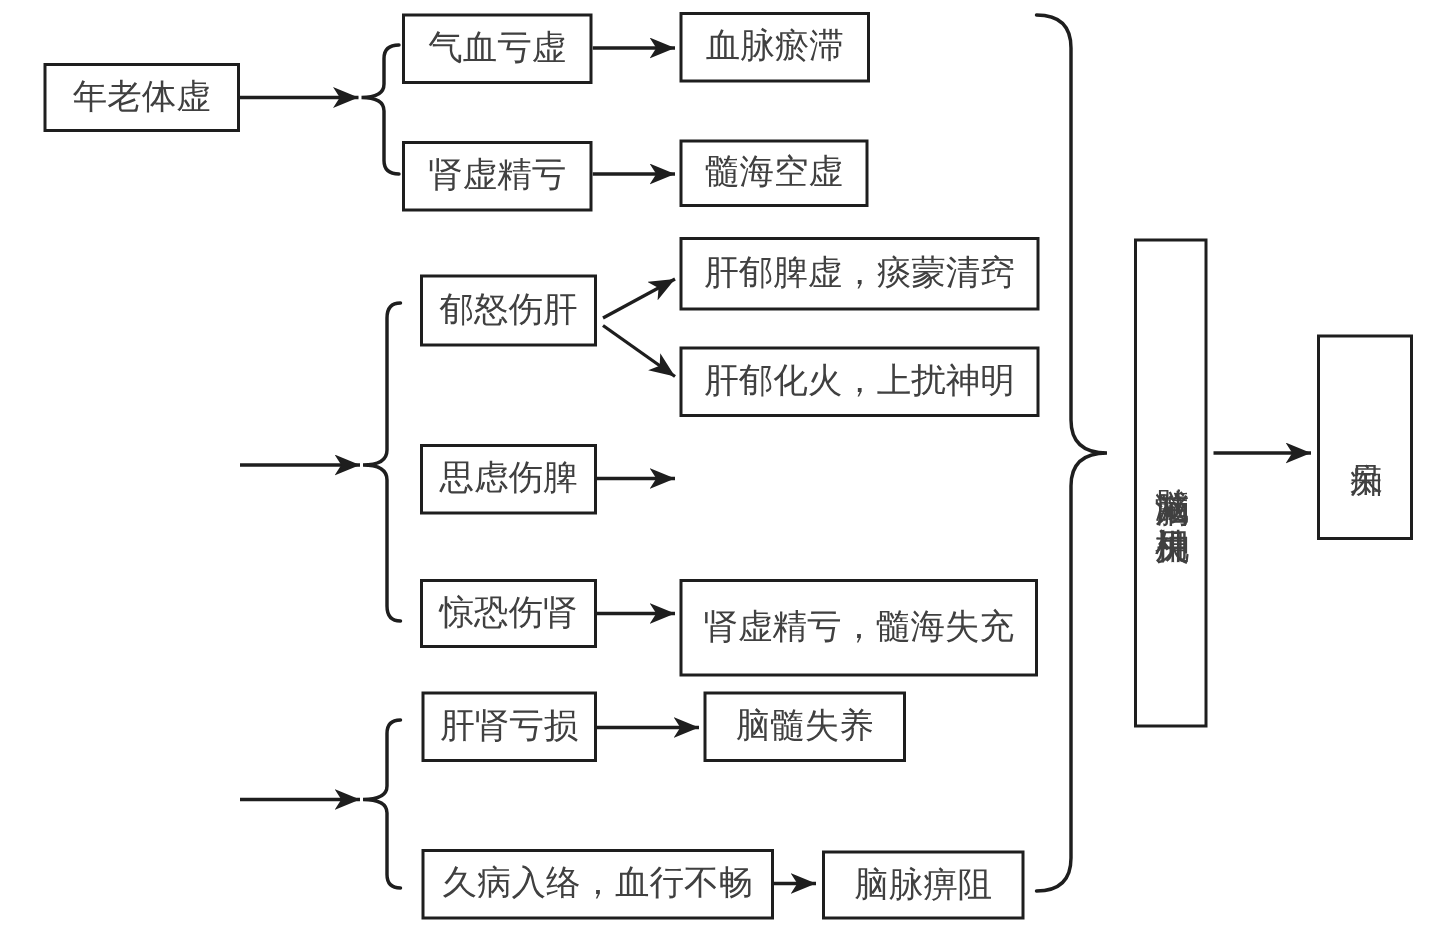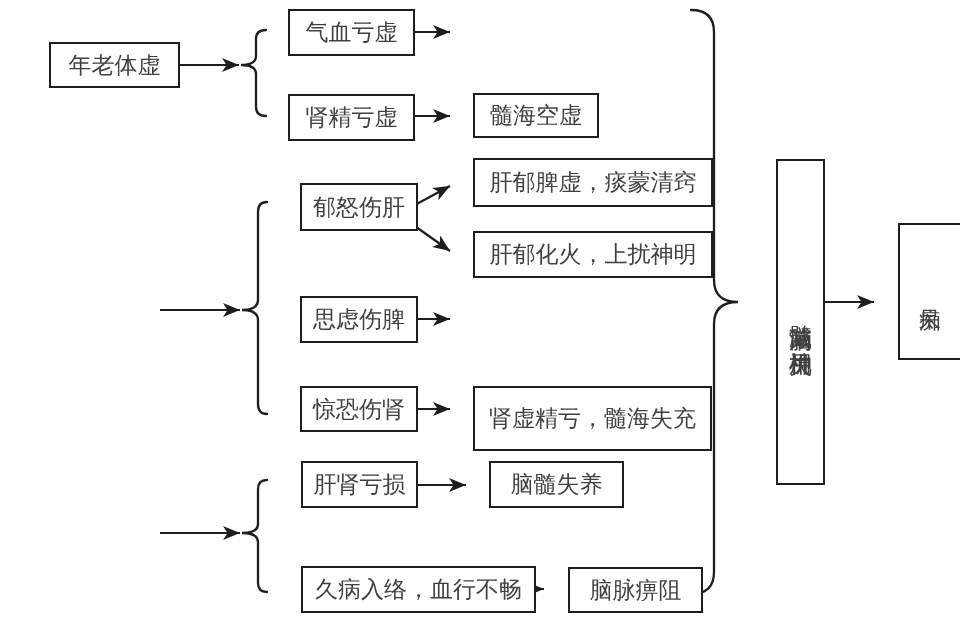--- a/index.html
+++ b/index.html
@@ -23,21 +23,20 @@
     box-sizing:border-box;
     border:2.5px solid var(--line);
     background:var(--bg);
     display:flex;
     align-items:center;
     justify-content:center;
     font-size:23px;
     color:var(--text);
     white-space:nowrap;
     line-height:1;
-    margin-left:20px;
   }
   .vbox{
     flex-direction:column;
     gap:22px;
   }
   .vtext{
     writing-mode:vertical-rl;
     text-orientation:upright;
     letter-spacing:1px;
   }
@@ -77,22 +76,25 @@
       <path d="M691,10 Q714,10 714,32 L714,280 Q714,302 738,302 Q714,302 714,324 L714,572 Q714,594 691,594"></path>
     </g>
   </svg>
 
   <div class="box" style="left:29px;top:42px;width:131px;height:46px">
     <span>年老体虚</span>
   </div>
   <div class="box" style="left:268px;top:9px;width:127px;height:47px">
     <span>气血亏虚</span>
   </div>
+  <div class="box" style="left:453px;top:8px;width:127px;height:47px">
+    <span>血脉瘀滞</span>
+  </div>
   <div class="box" style="left:268px;top:94px;width:127px;height:47px">
-    <span>肾精亏虚</span>
+    <span>肾虚精亏</span>
   </div>
   <div class="box" style="left:453px;top:93px;width:126px;height:45px">
     <span>髓海空虚</span>
   </div>
 
   <div class="box" style="left:280px;top:183px;width:118px;height:48px">
     <span>郁怒伤肝</span>
   </div>
   <div class="box" style="left:453px;top:158px;width:240px;height:49px">
     <span>肝郁脾虚，痰蒙清窍</span>

